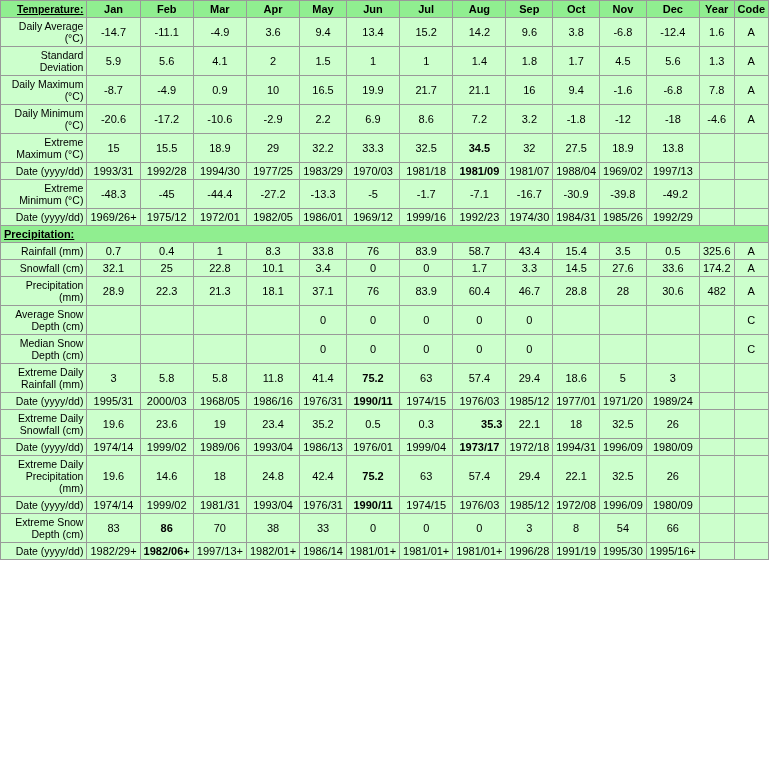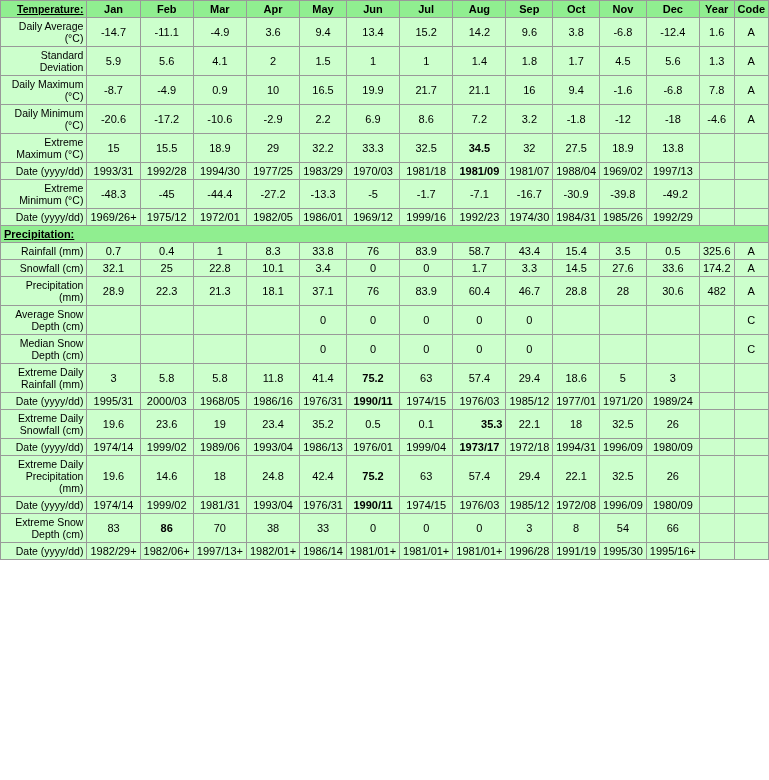--- a/index.html
+++ b/index.html
@@ -294,21 +294,21 @@
         <td></td>
       </tr>
       <tr>
         <td class="first-col">Extreme Daily Snowfall (cm)</td>
         <td>19.6</td>
         <td>23.6</td>
         <td>19</td>
         <td>23.4</td>
         <td>35.2</td>
         <td>0.5</td>
-        <td>0.1</td>
+        <td>0.3</td>
         <td style="font-weight: bold; text-align: right;">35.3</td>
         <td>22.1</td>
         <td>18</td>
         <td>32.5</td>
         <td>26</td>
         <td></td>
         <td></td>
       </tr>
       <tr>
         <td class="first-col">Date (yyyy/dd)</td>
@@ -374,21 +374,21 @@
         <td>3</td>
         <td>8</td>
         <td>54</td>
         <td>66</td>
         <td></td>
         <td></td>
       </tr>
       <tr>
         <td class="first-col">Date (yyyy/dd)</td>
         <td>1982/29+</td>
-        <td style="font-weight: normal;">1982/06+</td>
+        <td style="font-weight: bold;">1982/06+</td>
         <td>1997/13+</td>
         <td>1982/01+</td>
         <td>1986/14</td>
         <td>1981/01+</td>
         <td>1981/01+</td>
         <td>1981/01+</td>
         <td>1996/28</td>
         <td>1991/19</td>
         <td>1995/30</td>
         <td>1995/16+</td>

